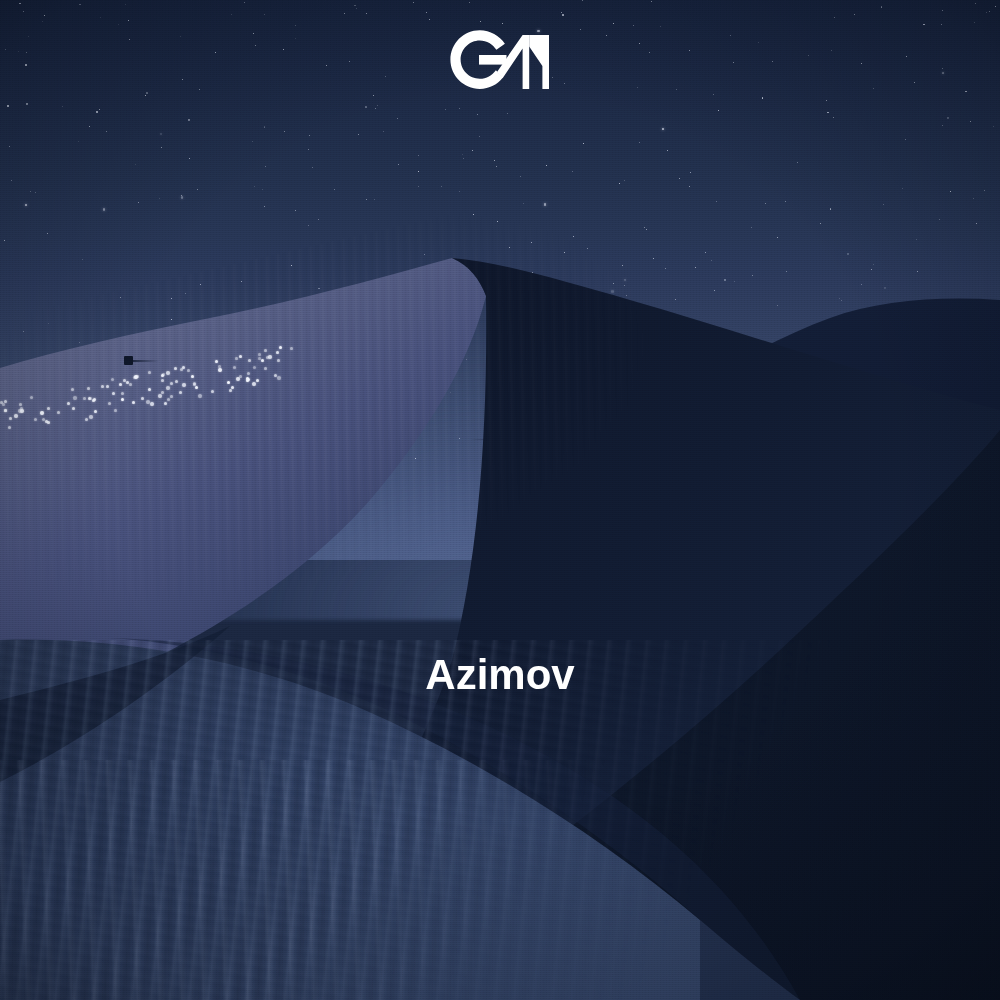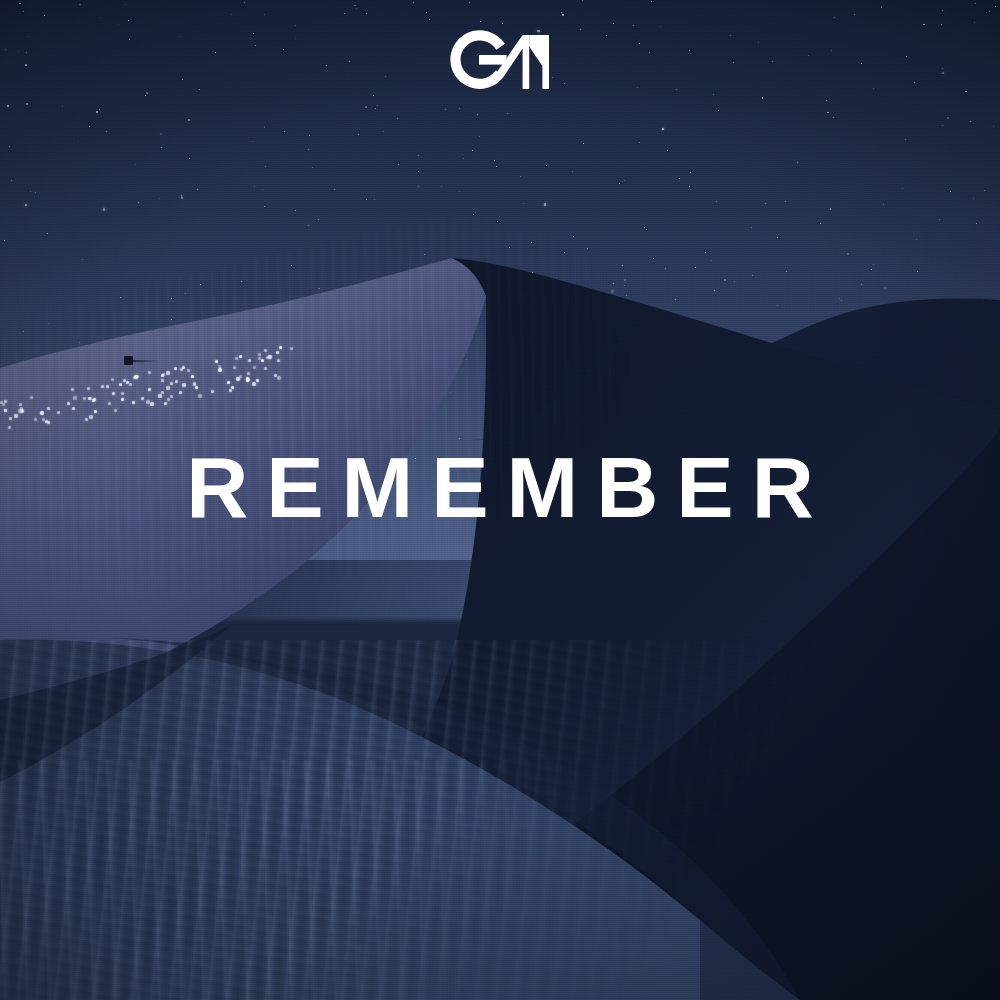--- a/index.html
+++ b/index.html
@@ -744,16 +744,16 @@
                L60.9,17.7 C55.4,9.6 46.2,4.2 35.8,4.2 Z"></path>
 
       <rect fill="#ffffff" x="35.0" y="29.0" width="27.5" height="9.6"></rect>
 
       <path fill="#ffffff" d="M53.0,46.0 L58.6,52.2 L78.6,22.6 L78.6,63.0 L85.2,63.0 L85.2,9.0
                L78.6,9.0 Z"></path>
       <path fill="#ffffff" d="M85.2,9.0 L85.2,20.4 L98.4,40.0 L98.4,63.0 L105.0,63.0 L105.0,9.0 Z"></path>
     </svg>
   </div>
 
-  <div class="title">REMEMBER</div>
-
+
+  <div class="artist">Azimov</div>
 
 </div>
 
 </body></html>

